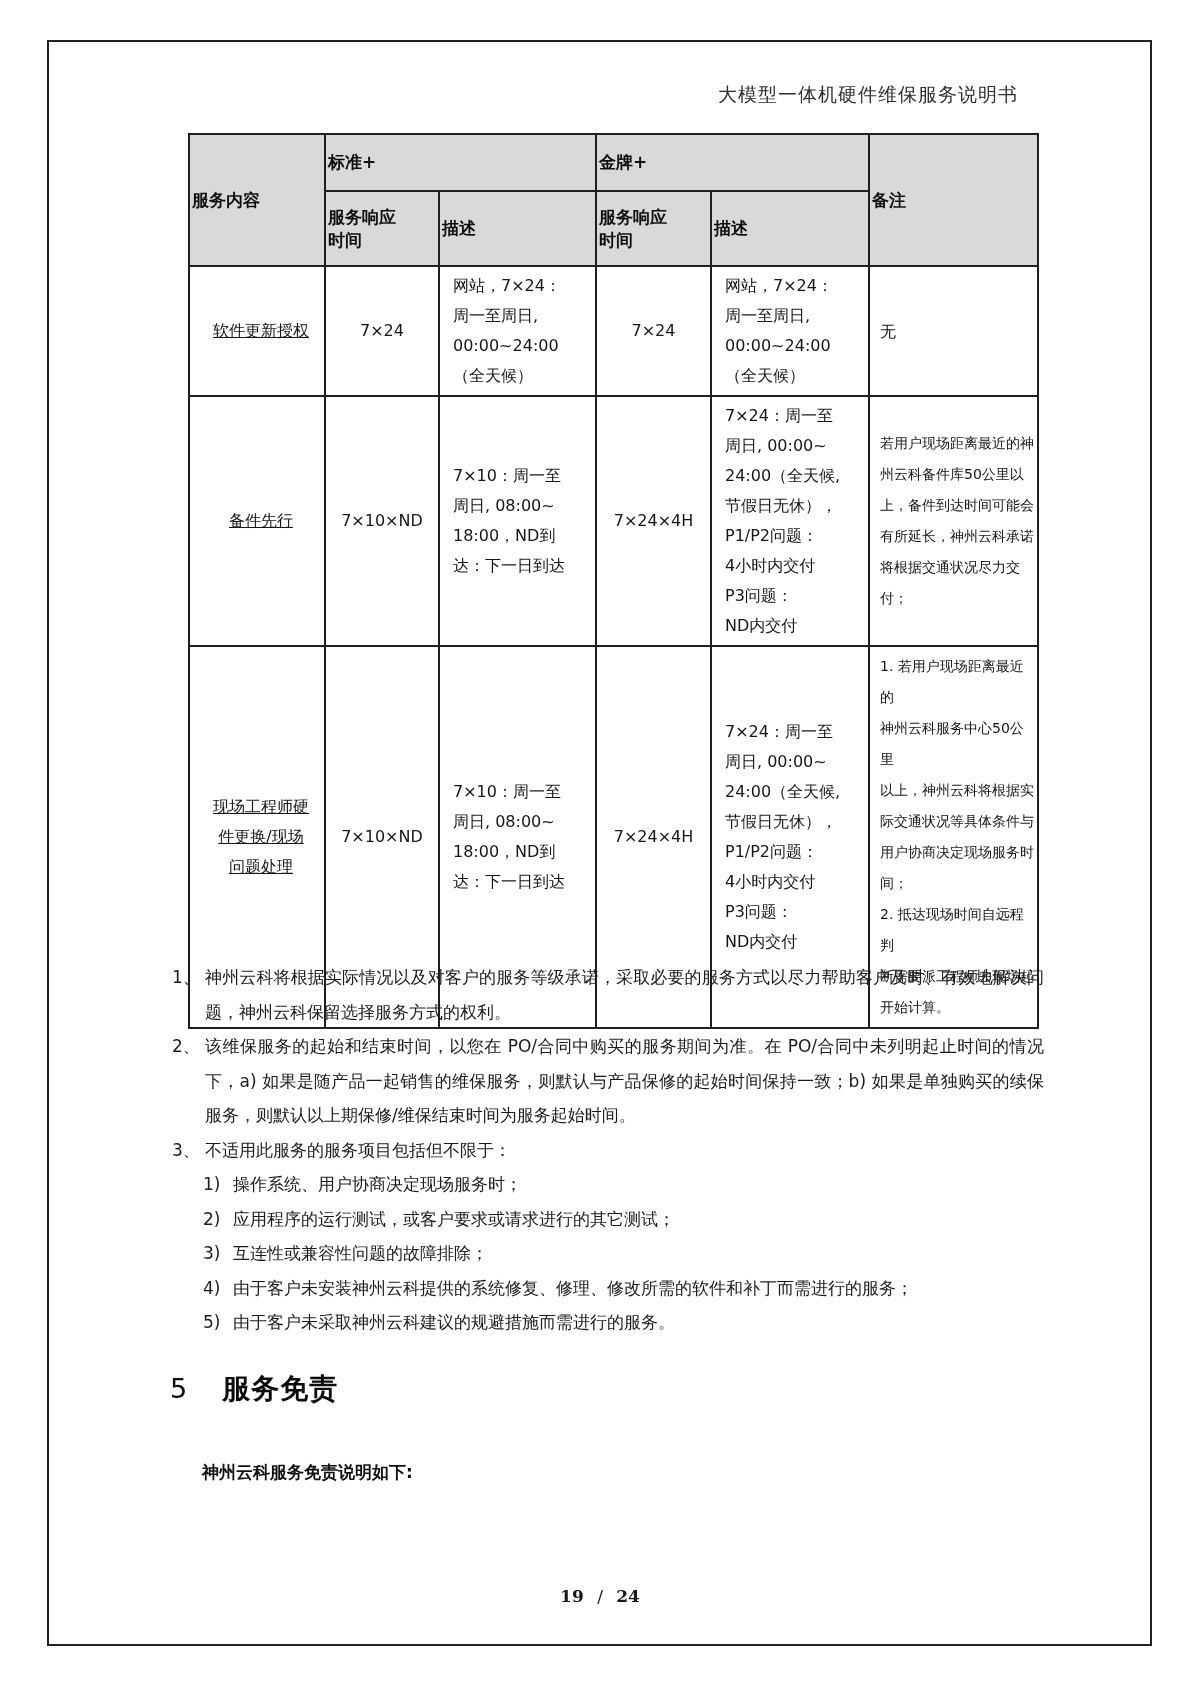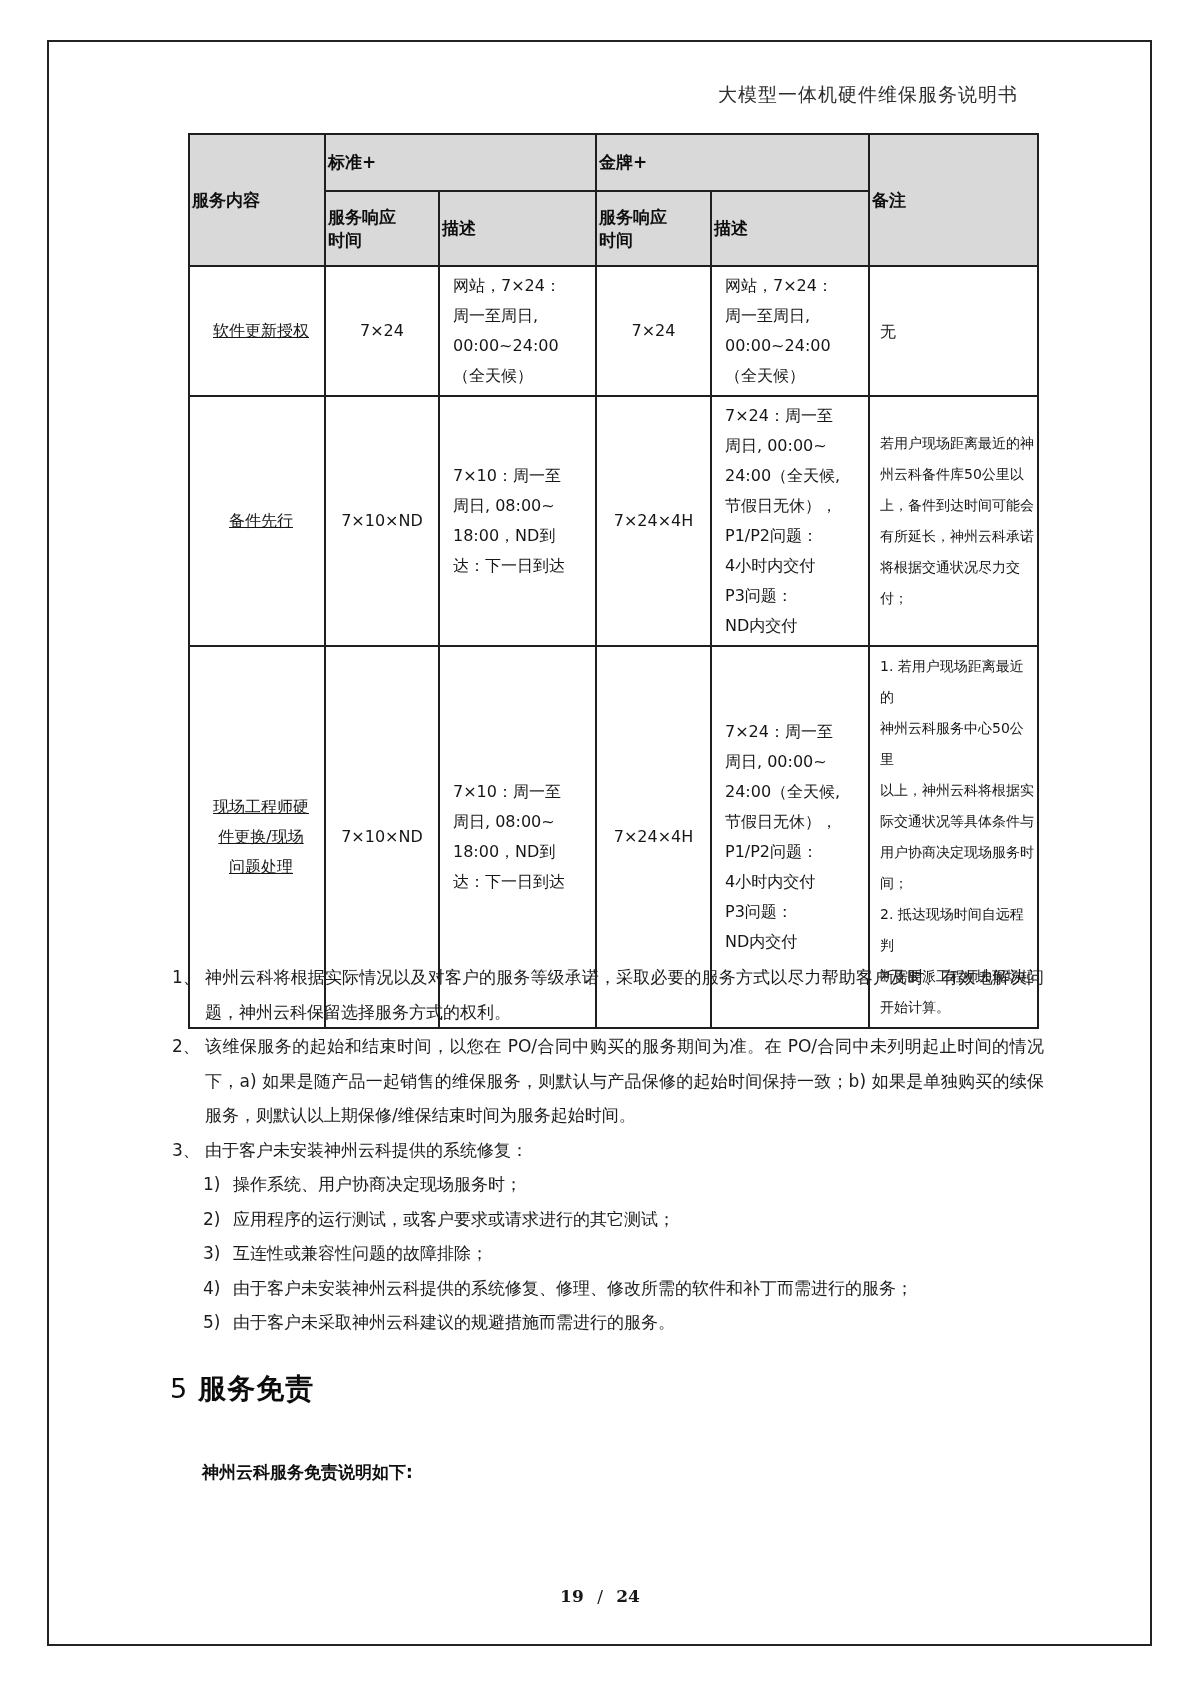--- a/index.html
+++ b/index.html
@@ -52,21 +52,21 @@
   .note-body { flex:1; text-align:justify; }
   .sub-item { display:flex; padding-left:31px; }
   .sub-num { width:30px; flex:none; }
   .sub-body { flex:1; }
   
   .section-heading {
     position:absolute; left:170px; top:1370px; display:flex;
     align-items:baseline; gap:11px; color:#0c0c0c;
   }
   .section-number { font-size:27px; font-weight:400; }
-  .section-title  { font-size:28px; font-weight:700; letter-spacing:1px; }
+  .section-title  { font-size:28px; font-weight:700; letter-spacing:1px;margin-left:24px; }
   .section-lead {
     position:absolute; left:202px; top:1461px;
     font-size:17px; font-weight:700; color:#101010;
   }
   
   .page-footer {
     position:absolute; top:1586px; left:0; width:1200px; text-align:center;
     font-family:"DejaVu Serif","Liberation Serif",serif;
     font-size:17px; color:#181818;
   }
@@ -181,21 +181,21 @@
     <div class="note-item">
       <span class="note-num">1、</span>
       <span class="note-body">神州云科将根据实际情况以及对客户的服务等级承诺，采取必要的服务方式以尽力帮助客户及时、有效地解决问题，神州云科保留选择服务方式的权利。</span>
     </div>
     <div class="note-item">
       <span class="note-num">2、</span>
       <span class="note-body">该维保服务的起始和结束时间，以您在 PO/合同中购买的服务期间为准。在 PO/合同中未列明起止时间的情况下，a) 如果是随产品一起销售的维保服务，则默认与产品保修的起始时间保持一致；b) 如果是单独购买的续保服务，则默认以上期保修/维保结束时间为服务起始时间。</span>
     </div>
     <div class="note-item">
       <span class="note-num">3、</span>
-      <span class="note-body">由于客户未安装神州云科提供的系统修复：</span>
+      <span class="note-body">不适用此服务的服务项目包括但不限于：</span>
     </div>
 
     <div class="sub-item">
       <span class="sub-num">1)</span>
       <span class="sub-body">操作系统、用户协商决定现场服务时；</span>
     </div>
     <div class="sub-item">
       <span class="sub-num">2)</span>
       <span class="sub-body">应用程序的运行测试，或客户要求或请求进行的其它测试；</span>
     </div>

